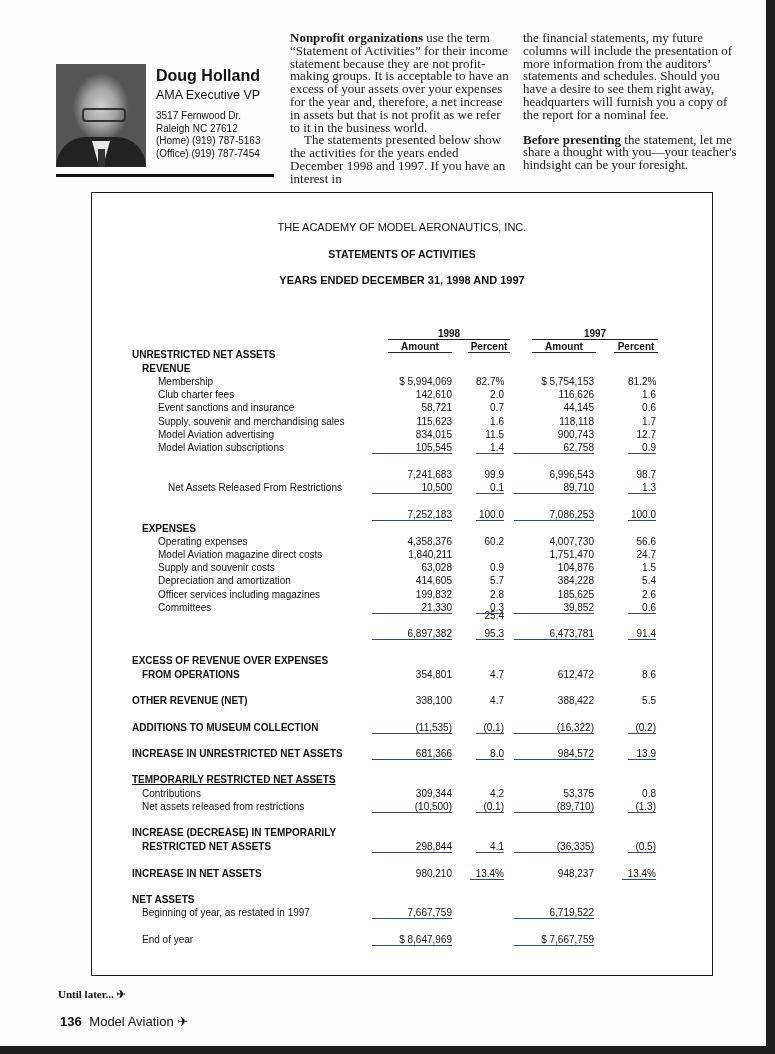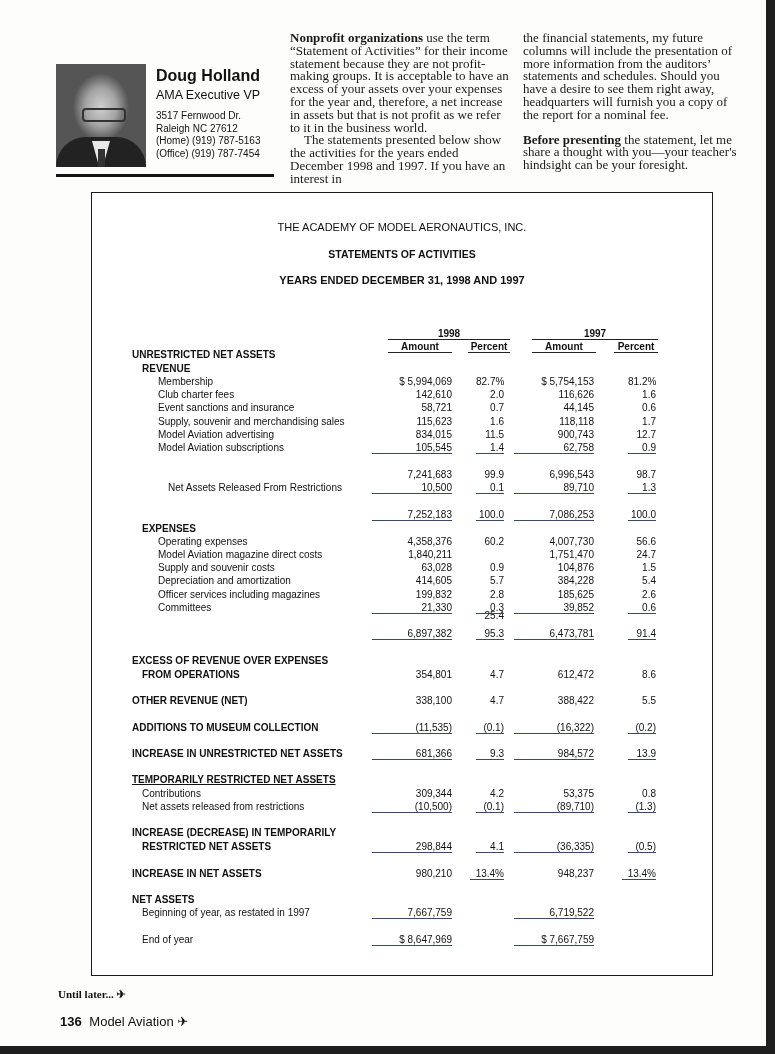--- a/index.html
+++ b/index.html
@@ -179,21 +179,21 @@
         <div class="num" style="left: 384px; width: 28px; top: 502px;">4.7</div>
         <div class="num" style="left: 422px; width: 80px; top: 502px;">388,422</div>
         <div class="num" style="left: 536px; width: 28px; top: 502px;">5.5</div>
         <div class="lbl h" style="left: 40px; top: 529px;">ADDITIONS TO MUSEUM COLLECTION</div>
         <div class="num u" style="left: 280px; width: 80px; top: 529px;">(11,535)</div>
         <div class="num u" style="left: 384px; width: 28px; top: 529px;">(0.1)</div>
         <div class="num u" style="left: 422px; width: 80px; top: 529px;">(16,322)</div>
         <div class="num u" style="left: 536px; width: 28px; top: 529px;">(0.2)</div>
         <div class="lbl h" style="left: 40px; top: 555px;">INCREASE IN UNRESTRICTED NET ASSETS</div>
         <div class="num u" style="left: 280px; width: 80px; top: 555px;">681,366</div>
-        <div class="num u" style="left: 384px; width: 28px; top: 555px;">9.3</div>
+        <div class="num u" style="left: 384px; width: 28px; top: 555px;">8.0</div>
         <div class="num u" style="left: 422px; width: 80px; top: 555px;">984,572</div>
         <div class="num u" style="left: 536px; width: 28px; top: 555px;">13.9</div>
         <div class="lbl h" style="left: 40px; top: 581px; text-decoration: underline;">TEMPORARILY RESTRICTED NET ASSETS</div>
         <div class="lbl" style="left: 50px; top: 595px;">Contributions</div>
         <div class="num" style="left: 280px; width: 80px; top: 595px;">309,344</div>
         <div class="num" style="left: 384px; width: 28px; top: 595px;">4.2</div>
         <div class="num" style="left: 422px; width: 80px; top: 595px;">53,375</div>
         <div class="num" style="left: 536px; width: 28px; top: 595px;">0.8</div>
         <div class="lbl" style="left: 50px; top: 608px;">Net assets released from restrictions</div>
         <div class="num u" style="left: 280px; width: 80px; top: 608px;">(10,500)</div>

